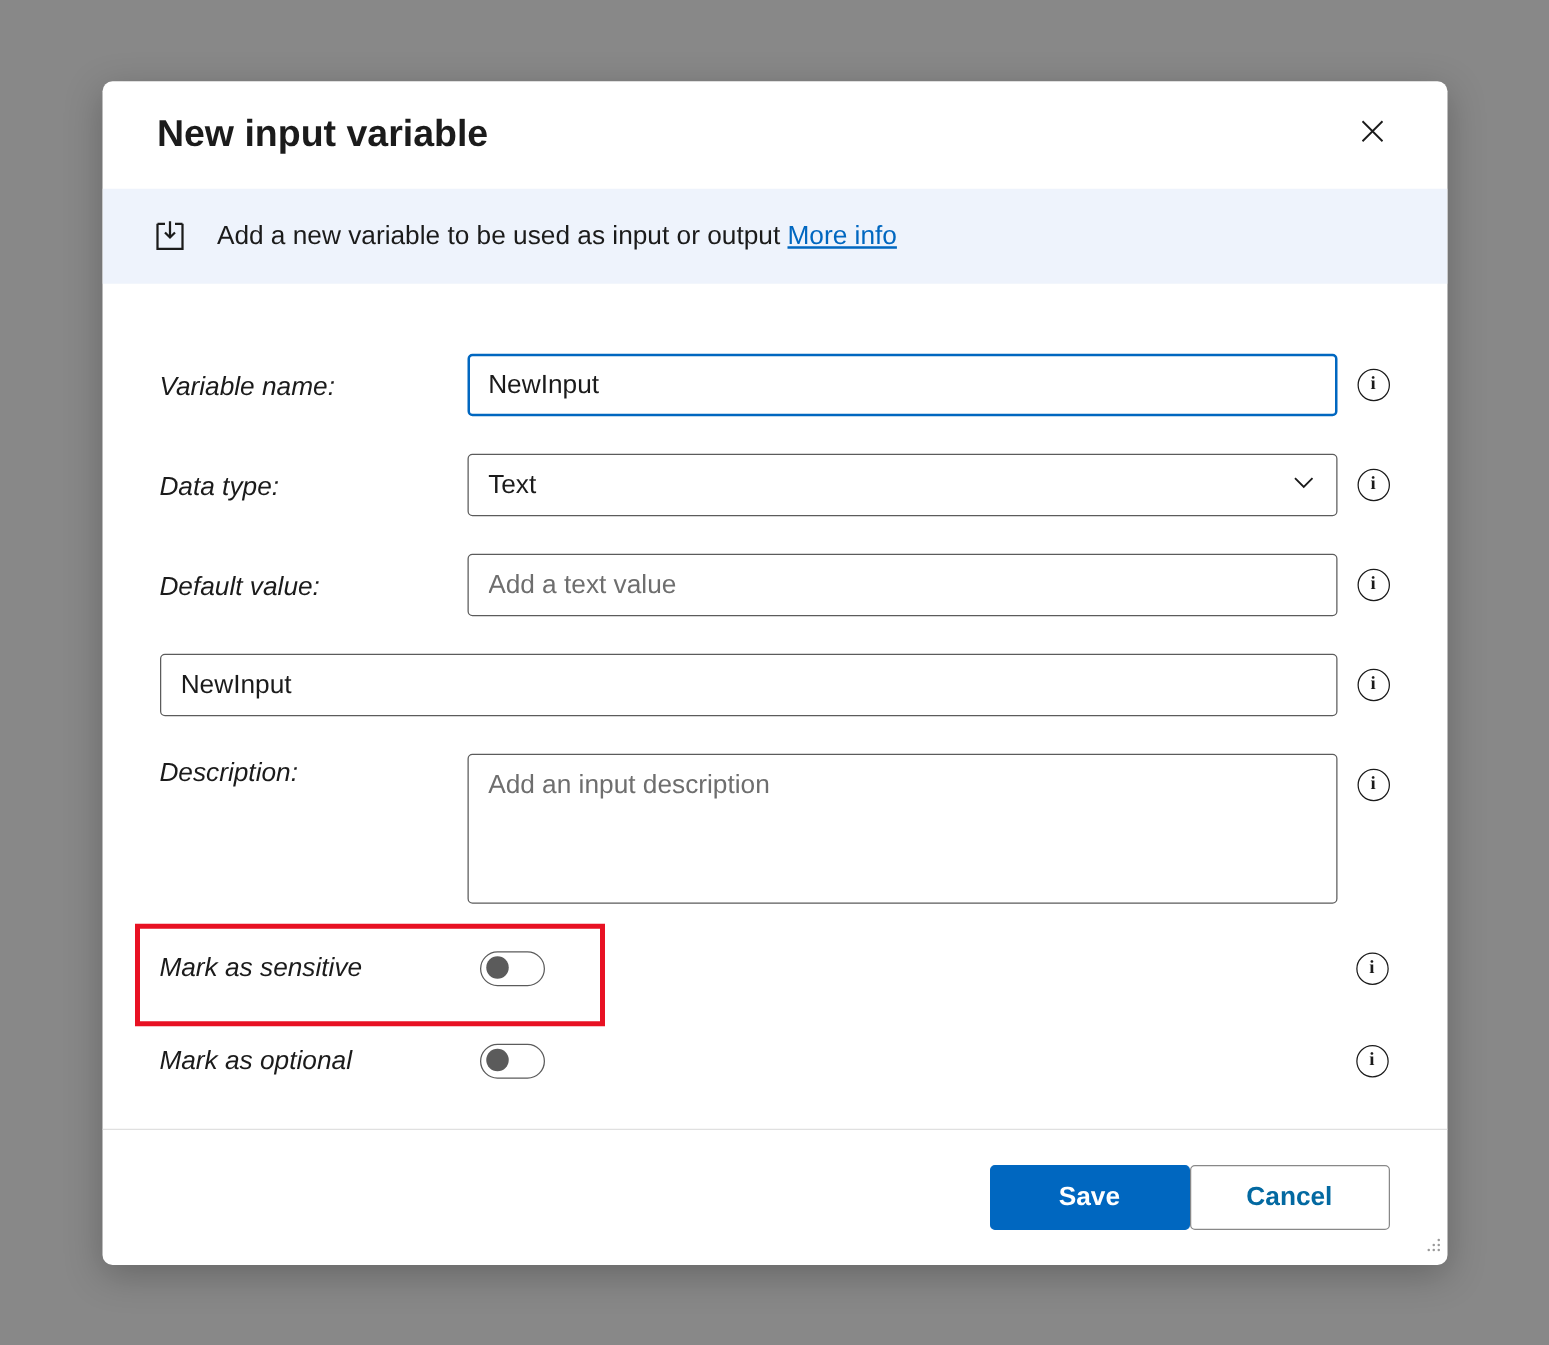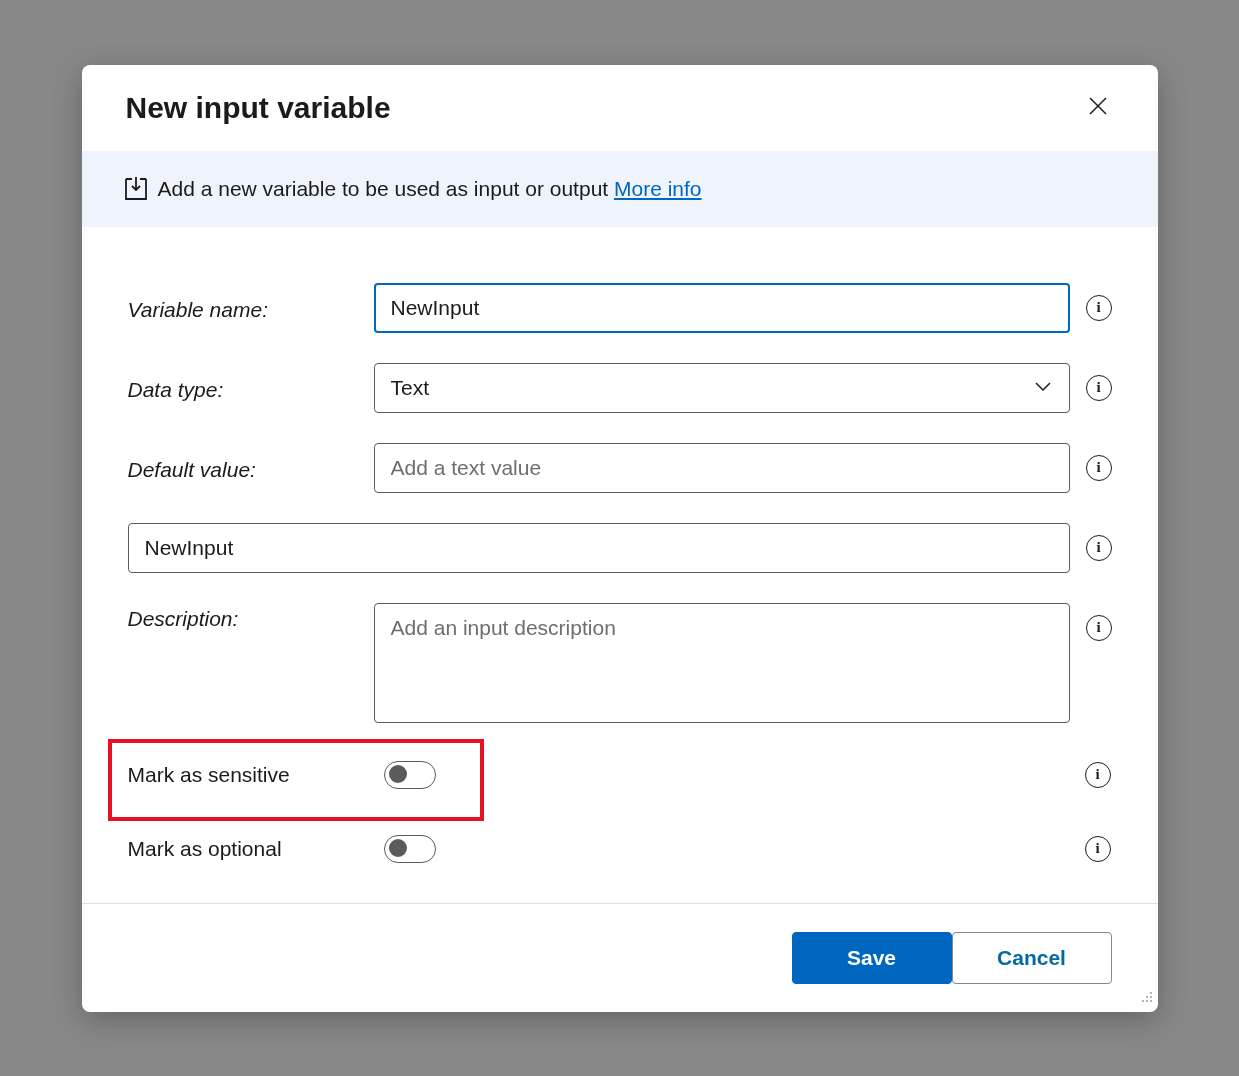--- a/index.html
+++ b/index.html
@@ -44,21 +44,21 @@
       font-size: 24px;
       color: #1b1b1b;
       padding: 4px 10px;
       line-height: 1;
     }
     .info-banner {
       background: #eef3fc;
       display: flex;
       align-items: center;
       padding: 24px 40px;
-      gap: 8px;
+      gap: 24px;
     }
     .info-banner .import-icon {
       width: 28px;
       height: 28px;
       display: inline-flex;
       align-items: center;
       justify-content: center;
     }
     .banner-text {
       font-size: 21px;
@@ -164,20 +164,21 @@
       pointer-events: none;
     }
     .toggle-row {
       display: flex;
       align-items: center;
     }
     .toggle-label {
       width: 256px;
       font-size: 21px;
       color: #1b1b1b;
+      font-style: italic;
     }
     .toggle-control-area {
       flex: 1;
       display: flex;
       align-items: center;
       justify-content: space-between;
       padding-right: 1px;
     }
     .toggle {
       width: 52px;

